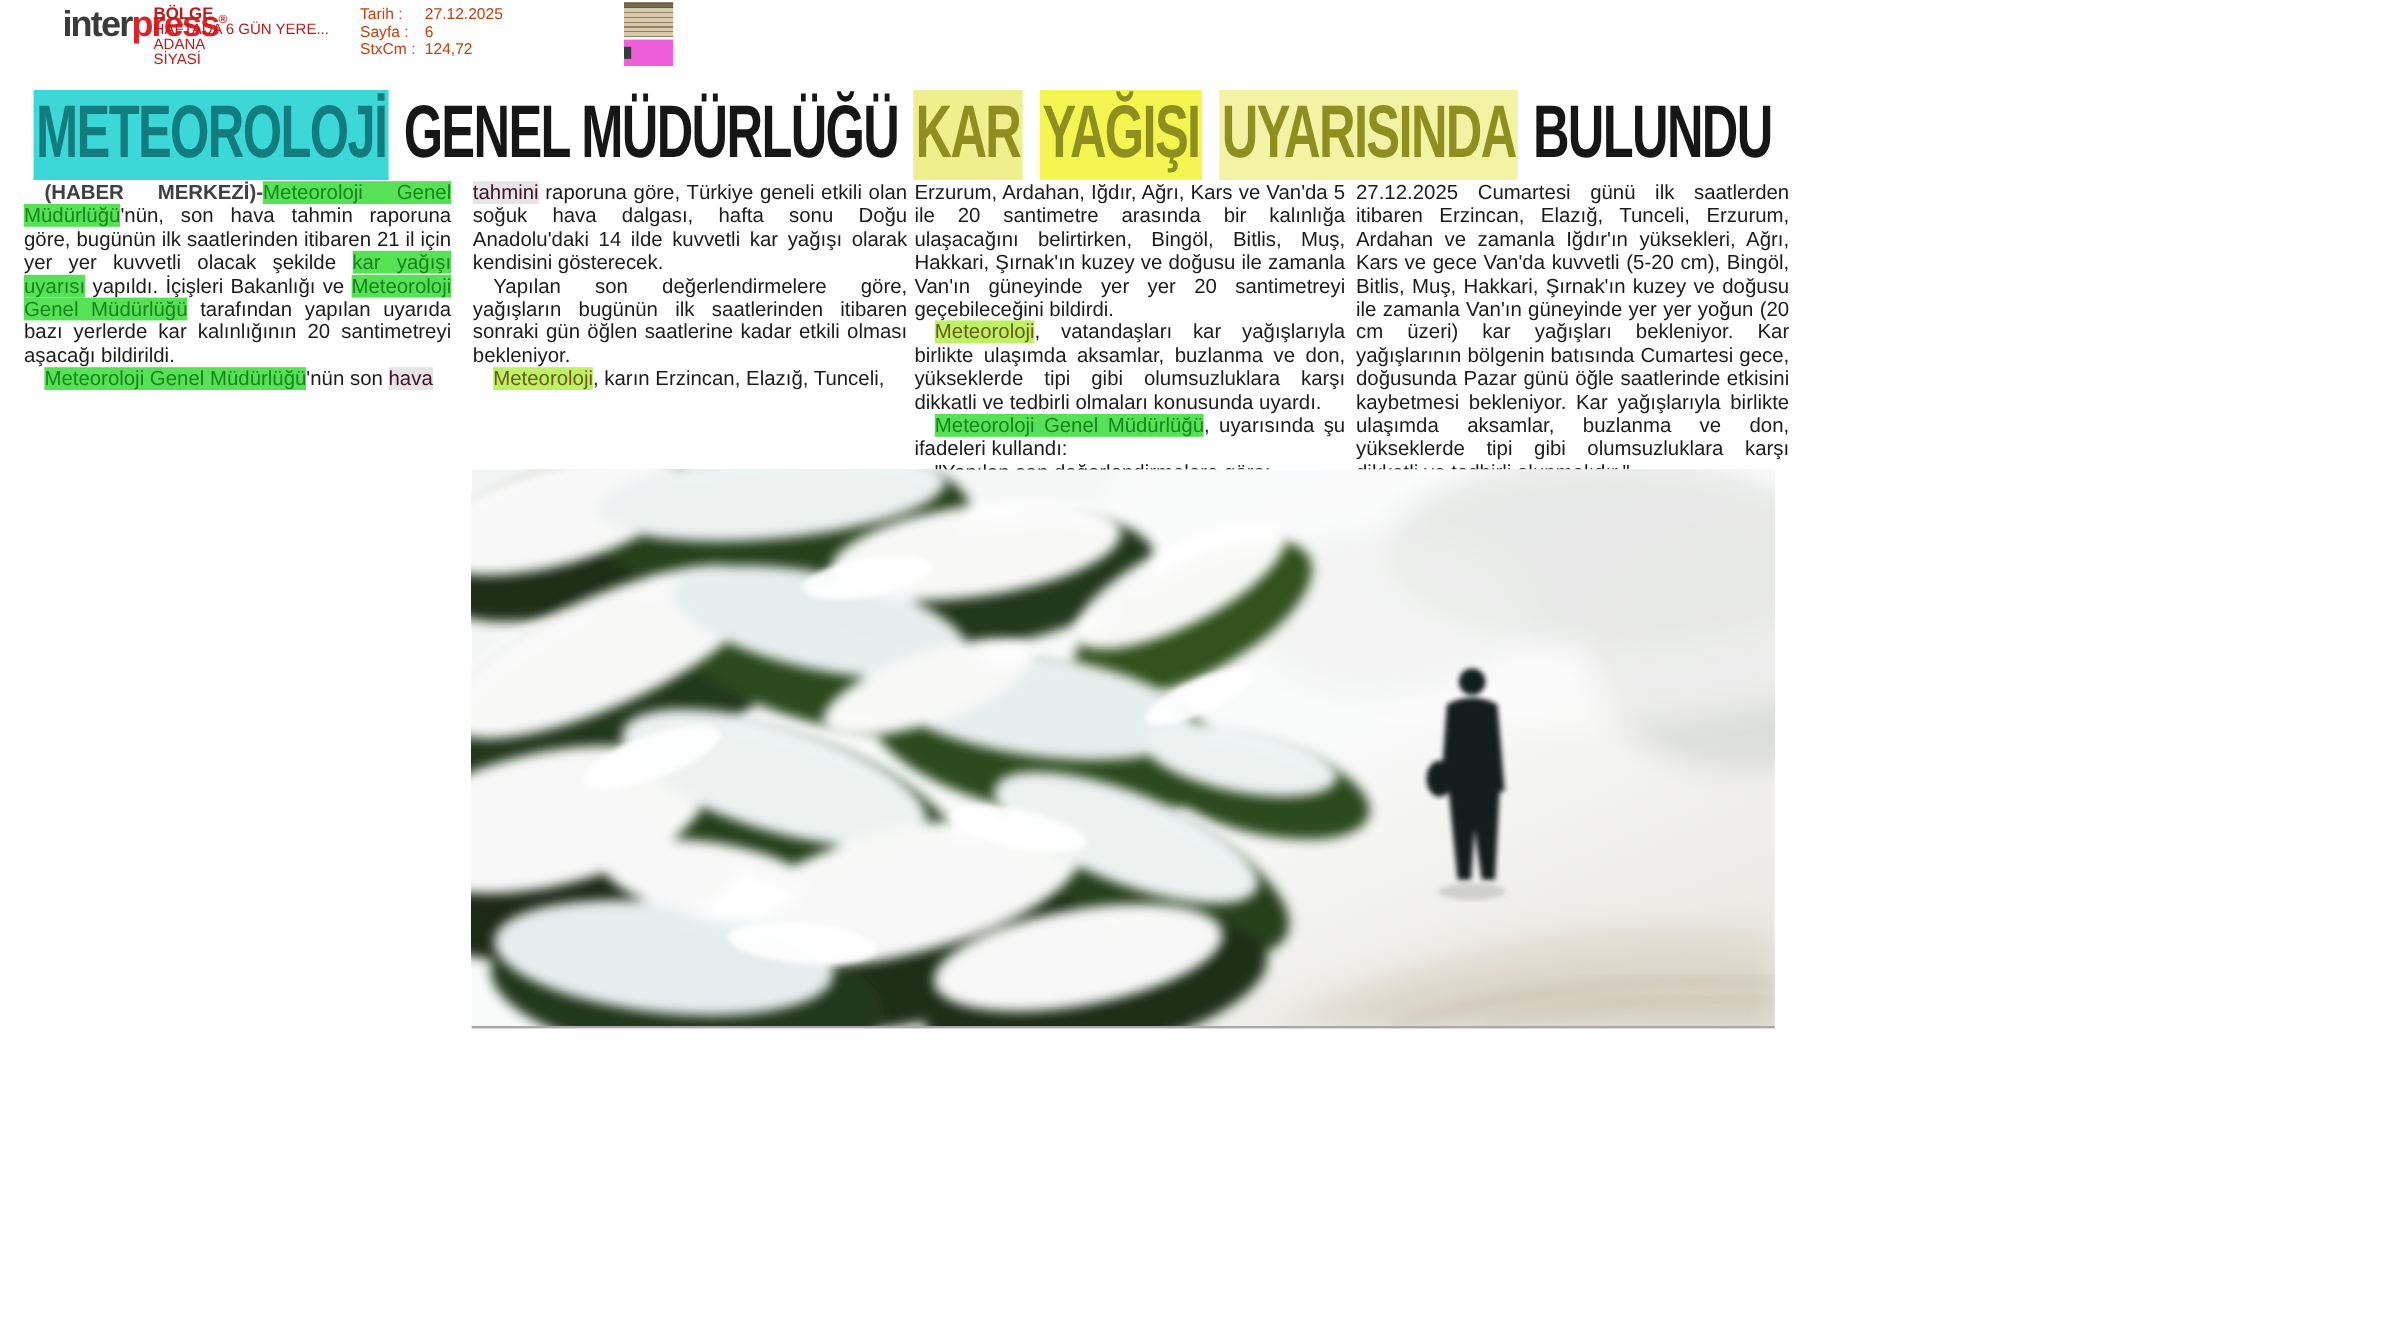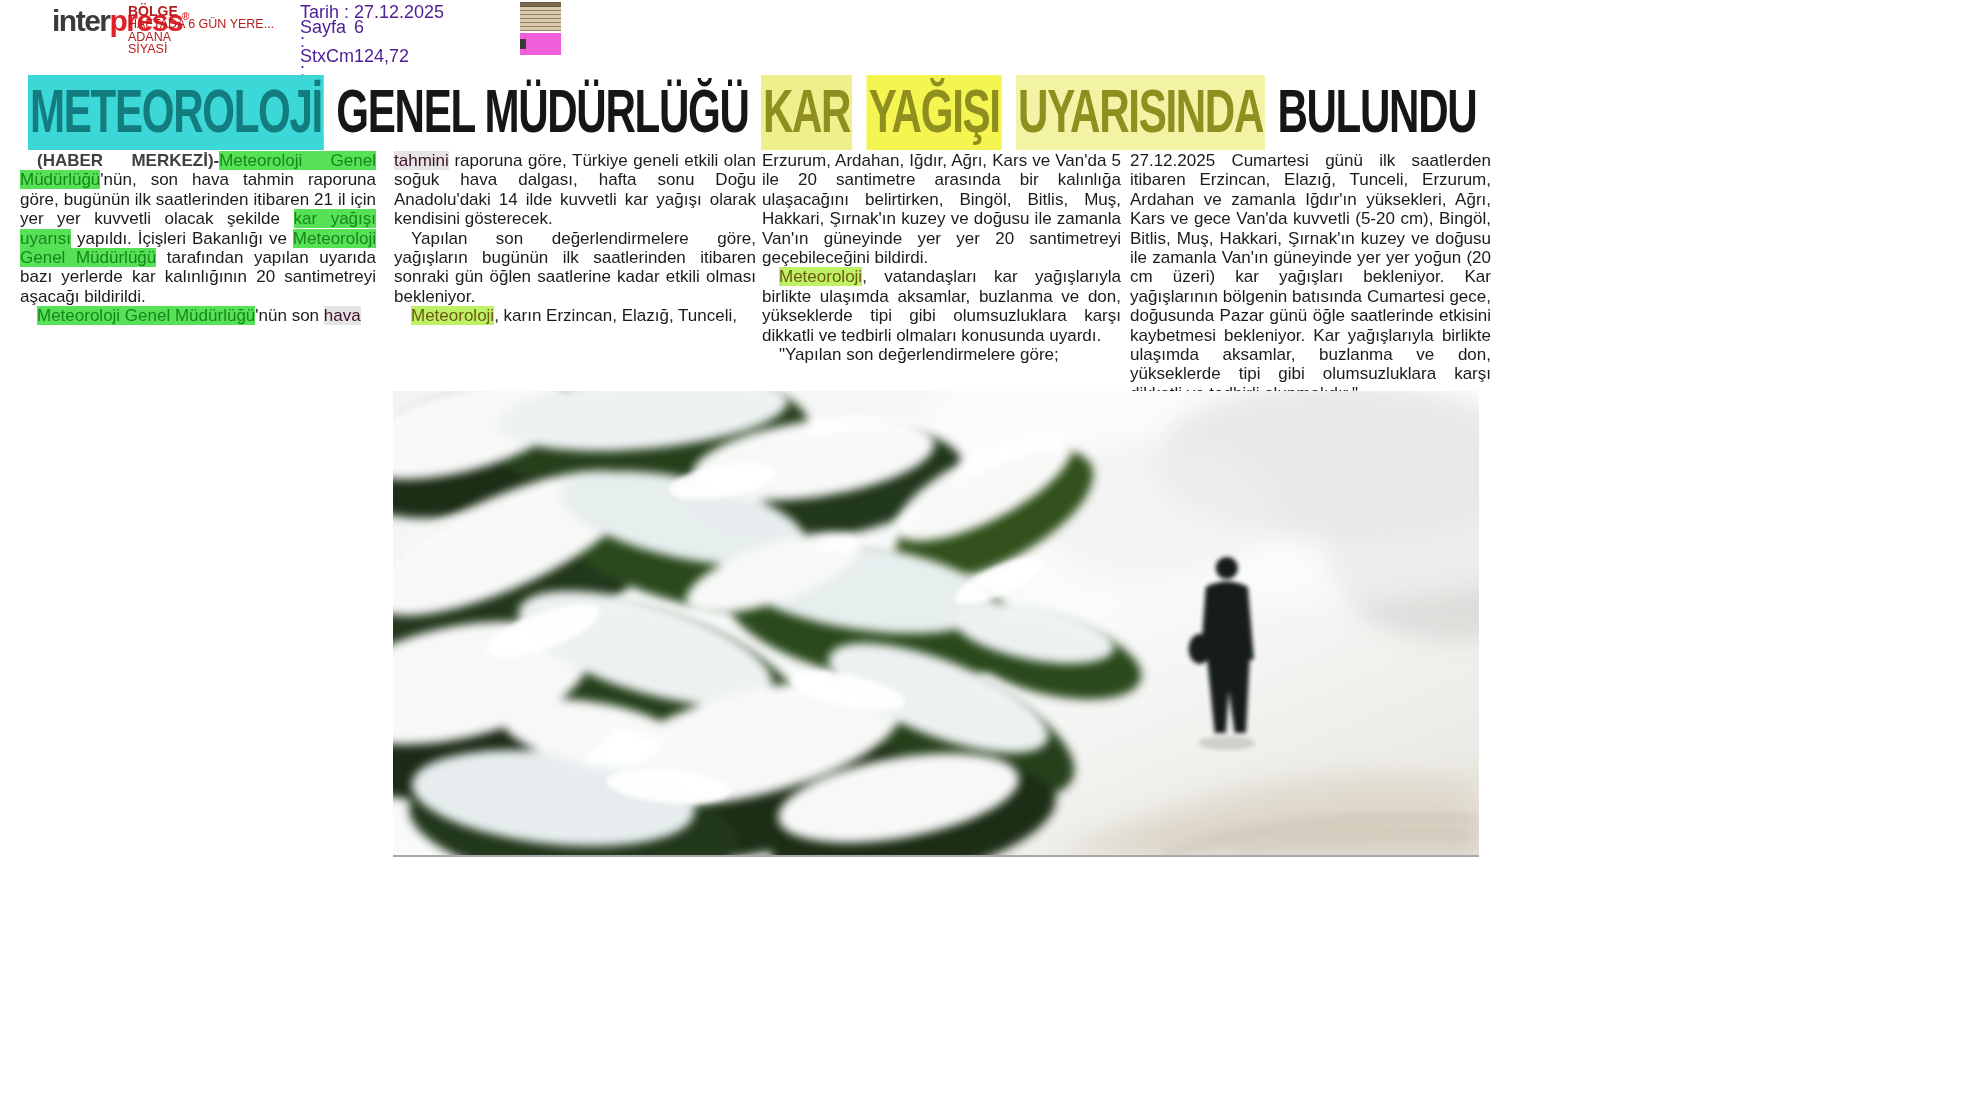--- a/index.html
+++ b/index.html
@@ -6,21 +6,21 @@
   body { font-family:"Liberation Sans", sans-serif; background:#ffffff; }
   .page { position:relative; width:1985px; height:1113px; background:#fff; overflow:hidden; }
 
   
   .logo { position:absolute; left:6px; top:4px; font-size:30px; font-weight:bold; letter-spacing:-1.5px; white-space:nowrap;margin-left:46px; }
   .logo .p1 { color:#3a3a3a; }
   .logo .p2 { color:#e02128; }
   .logo sup { font-size:10px; color:#e02128; letter-spacing:0; }
   .pubinfo { position:absolute; left:128px; top:4px; color:#b91c1c; line-height:12.5px; font-size:12.5px; }
   .pubinfo .pubname { font-weight:bold; font-size:14px; line-height:14px; }
-  .metainfo { position:absolute; left:300px; top:5px; font-size:18px; color:#4c1d95; line-height:14.5px; }
+  .metainfo { position:absolute; left:300px; top:5px; font-size:13px; color:#c2410c; line-height:14.5px; }
   .metarow { display:flex; }
   .metarow .lbl { width:52px; }
   .metarow .val { padding-left:2px; }
   .thumb { position:absolute; left:520px; top:2px; width:41px; height:55px; cursor:pointer; }
   .thumb-page { height:29px; background:
       repeating-linear-gradient(180deg, rgba(92,70,46,.55) 0 1px, rgba(0,0,0,0) 1px 4px),
       linear-gradient(180deg,#7c6a50 0 5px,#d8c9ac 5px); }
   .thumb-pink { margin-top:2px; height:22px; background:#ee5fd9; position:relative; }
   .thumb-pink .notch { position:absolute; left:0; top:6px; width:6px; height:10px; background:#3a3a3a; }
 
@@ -97,20 +97,21 @@
       <p class="para indent"><span class="seg-green">Meteoroloji Genel Müdürlüğü</span><span class="seg-normal">'nün son </span><span class="seg-pink">hava</span></p>
     </div>
   <div class="article-col col-2">
       <p class="para"><span class="seg-pink">tahmini</span><span class="seg-normal"> raporuna göre, Türkiye geneli etkili olan soğuk hava dalgası, hafta sonu Doğu Anadolu'daki 14 ilde kuvvetli kar yağışı olarak kendisini gösterecek.</span></p>
       <p class="para indent"><span class="seg-normal">Yapılan son değerlendirmelere göre, yağışların bugünün ilk saatlerinden itibaren sonraki gün öğlen saatlerine kadar etkili olması bekleniyor.</span></p>
       <p class="para indent"><span class="seg-orange">Meteoroloji</span><span class="seg-normal">, karın Erzincan, Elazığ, Tunceli,</span></p>
     </div>
   <div class="article-col col-3">
       <p class="para"><span class="seg-normal">Erzurum, Ardahan, Iğdır, Ağrı, Kars ve Van'da 5 ile 20 santimetre arasında bir kalınlığa ulaşacağını belirtirken, Bingöl, Bitlis, Muş, Hakkari, Şırnak'ın kuzey ve doğusu ile zamanla Van'ın güneyinde yer yer 20 santimetreyi geçebileceğini bildirdi.</span></p>
       <p class="para indent"><span class="seg-orange">Meteoroloji</span><span class="seg-normal">, vatandaşları kar yağışlarıyla birlikte ulaşımda aksamlar, buzlanma ve don, yükseklerde tipi gibi olumsuzluklara karşı dikkatli ve tedbirli olmaları konusunda uyardı.</span></p>
+      <p class="para indent"><span class="seg-green">Meteoroloji Genel Müdürlüğü</span><span class="seg-normal">, uyarısında şu ifadeleri kullandı:</span></p>
       <p class="para indent"><span class="seg-normal">"Yapılan son değerlendirmelere göre;</span></p>
     </div>
   <div class="article-col col-4">
       <p class="para"><span class="seg-normal">27.12.2025 Cumartesi günü ilk saatlerden itibaren Erzincan, Elazığ, Tunceli, Erzurum, Ardahan ve zamanla Iğdır'ın yüksekleri, Ağrı, Kars ve gece Van'da kuvvetli (5-20 cm), Bingöl, Bitlis, Muş, Hakkari, Şırnak'ın kuzey ve doğusu ile zamanla Van'ın güneyinde yer yer yoğun (20 cm üzeri) kar yağışları bekleniyor. Kar yağışlarının bölgenin batısında Cumartesi gece, doğusunda Pazar günü öğle saatlerinde etkisini kaybetmesi bekleniyor. Kar yağışlarıyla birlikte ulaşımda aksamlar, buzlanma ve don, yükseklerde tipi gibi olumsuzluklara karşı dikkatli ve tedbirli olunmalıdır."</span></p>
     </div>
 
   <div class="photo">
     <svg viewBox="0 0 1085 464" preserveAspectRatio="none">
       <defs>
         <linearGradient id="bg" x1="0" y1="0" x2="1" y2="1">

